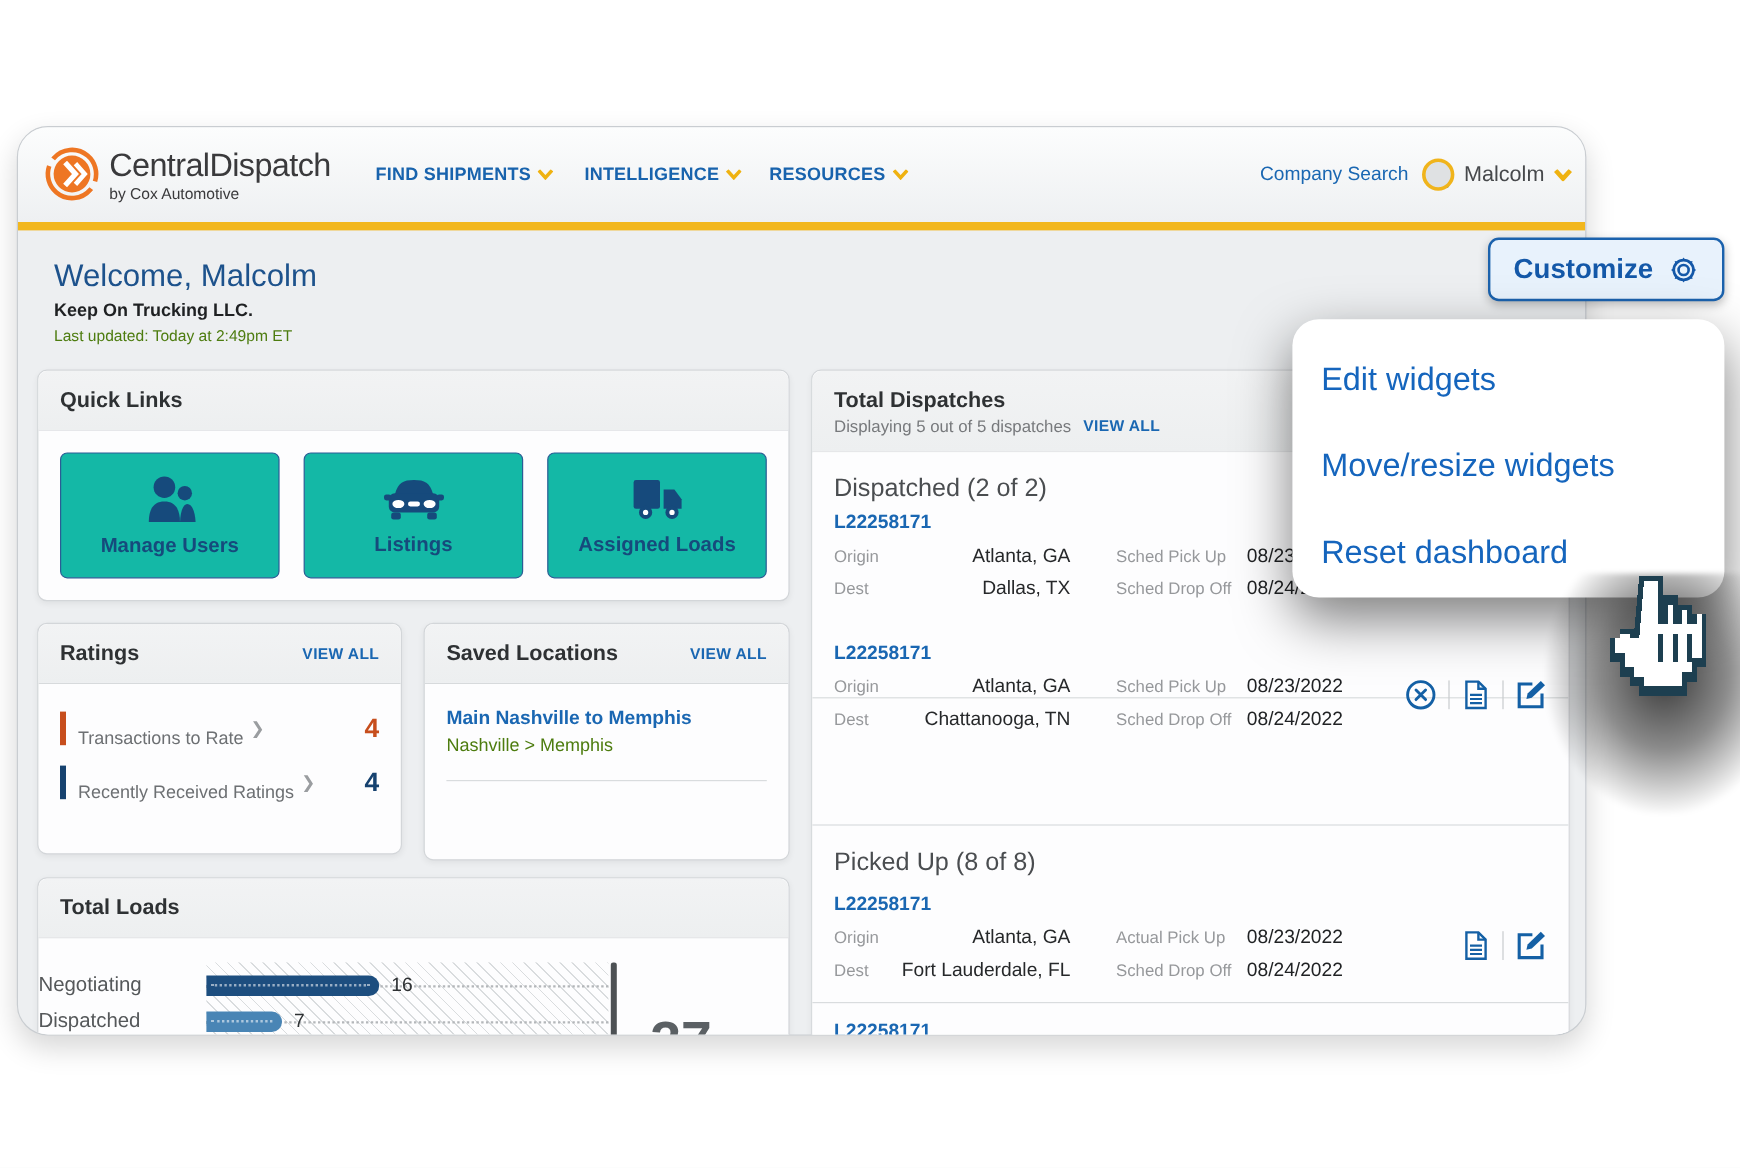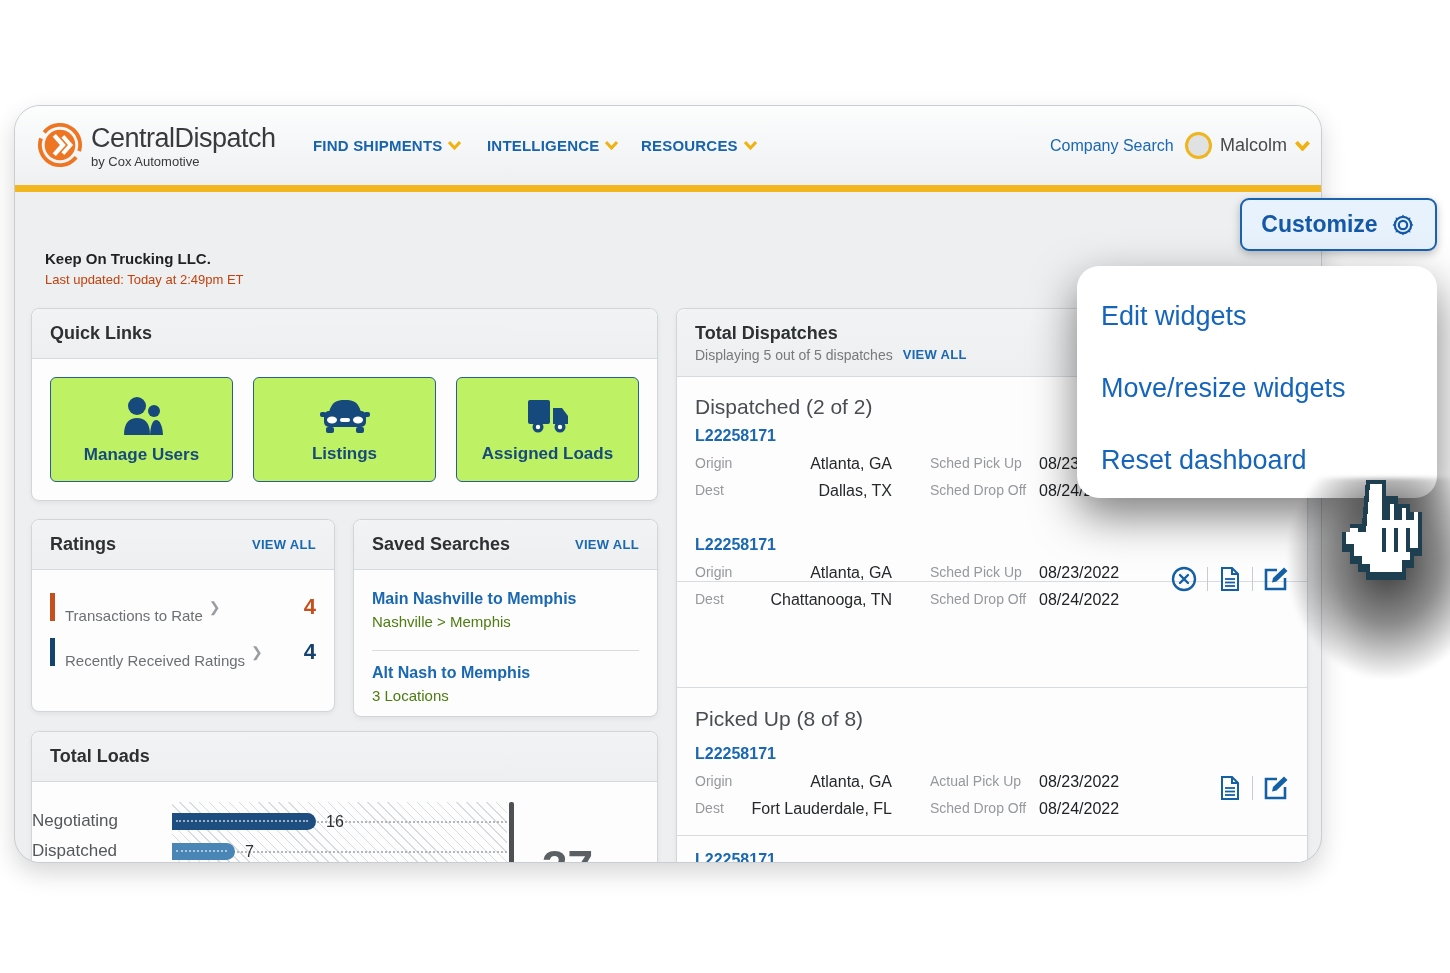--- a/index.html
+++ b/index.html
@@ -26,34 +26,34 @@
   .nav-find { left:298px; } .nav-intel { left:472px; } .nav-res { left:626px; }
   .co-search { position:absolute; left:989px; top:0; height:79px; display:flex; align-items:center; gap:12px;
     font-size:16px; color:#1a67b2; cursor:pointer;margin-left:46px; }
   .user-menu { position:absolute; left:1170px; top:0; height:79px; display:flex; align-items:center; gap:8px; cursor:pointer; }
   .avatar { width:27px; height:27px; border-radius:50%; background:#dfe1e3; border:3px solid #f0b41c; }
   .user-name { font-size:18px; color:#47494c; }
 
   
   .welcome-title { position:absolute; left:30px; top:108px; font-size:26px; color:#1d528c; }
   .welcome-co { position:absolute; left:30px; top:144px; font-size:15px; font-weight:bold; color:#1f2123; }
-  .welcome-upd { position:absolute; left:30px; top:166px; font-size:13px; color:#c2410c; }
+  .welcome-upd { position:absolute; left:30px; top:166px; font-size:13px; color:#4d7c0f; }
 
   
   .widget { position:absolute; background:#fdfdfe; border:1px solid #d3d6d9; border-radius:8px;
     box-shadow:0 2px 5px rgba(0,0,0,.06); }
   .w-head { height:50px; background:linear-gradient(180deg,#f2f3f4,#edeff0);
     border-bottom:1px solid #d7dadc; border-radius:8px 8px 0 0;
     display:flex; align-items:center; justify-content:space-between; padding:0 18px; }
   .w-title { font-size:18px; font-weight:600; color:#2e3133; }
   .view-all { font-size:13px; font-weight:bold; color:#1a67b2; letter-spacing:.3px; cursor:pointer; }
 
   .w-quicklinks { left:16px; top:202px; width:627px; height:193px; }
   .tiles { display:flex; gap:20px; padding:18px; }
-  .tile { width:183px; height:105px; background:#bef264; border:1px solid #2a5d95; border-radius:6px;
+  .tile { width:183px; height:105px; background:#14b8a6; border:1px solid #2a5d95; border-radius:6px;
     display:flex; flex-direction:column; align-items:center; justify-content:center; gap:8px; cursor:pointer; }
   .tile-label { font-size:17px; font-weight:bold; color:#164a7c; }
 
   .w-ratings { left:16px; top:413px; width:304px; height:193px; }
   .r-item { position:absolute; left:18px; right:18px; height:30px; display:flex; align-items:center; cursor:pointer; }
   .r-bar { width:5px; height:28px; margin-right:10px; }
   .r-label { font-size:15px; color:#6d7073;margin-top:16px; }
   .r-chev { font-size:14px; color:#9a9da0; margin-left:6px; }
   .r-count { margin-left:auto; font-size:22px; font-weight:bold; }
 
@@ -166,20 +166,21 @@
       <div class="user-menu">
         <div class="avatar"></div>
         <span class="user-name">Malcolm</span>
         <svg width="15" height="10" viewBox="0 0 13 9">
             <path d="M1 1 L6.5 7 L12 1" fill="none" stroke="#efb211" stroke-width="3.4"></path>
           </svg>
       </div>
     </div>
     <div class="yellowbar"></div>
 
+    <div class="welcome-title">Welcome, Malcolm</div>
     <div class="welcome-co">Keep On Trucking LLC.</div>
     <div class="welcome-upd">Last updated: Today at 2:49pm ET</div>
 
     <div class="widget w-quicklinks">
       <div class="w-head">
         <span class="w-title">Quick Links</span>
       </div>
       <div class="tiles">
         <div class="tile">
           <svg width="48" height="42" viewBox="0 0 48 42">
@@ -232,32 +233,28 @@
       <div class="r-item" style="top:117px;">
         <div class="r-bar" style="background:#16426f;"></div>
         <span class="r-label">Recently Received Ratings</span>
         <span class="r-chev">❯</span>
         <span class="r-count" style="color:#16426f;">4</span>
       </div>
     </div>
 
     <div class="widget w-saved">
       <div class="w-head">
-        <span class="w-title">Saved Searches</span>
+        <span class="w-title">Saved Locations</span>
         <span class="view-all">VIEW ALL</span>
       </div>
       <div class="s-item1">
         <div class="s-name">Main Nashville to Memphis</div>
         <div class="s-detail">Nashville &gt; Memphis</div>
       </div>
       <div class="s-div"></div>
-      <div class="s-item2">
-        <div class="s-name">Alt Nash to Memphis</div>
-        <div class="s-detail">3 Locations</div>
-      </div>
     </div>
 
     <div class="widget w-loads">
       <div class="w-head">
         <span class="w-title">Total Loads</span>
       </div>
       <div class="chart">
         <div class="hatch"></div>
         <div class="leader" style="top:39px;"></div>
         <div class="leader" style="top:69px;"></div>

